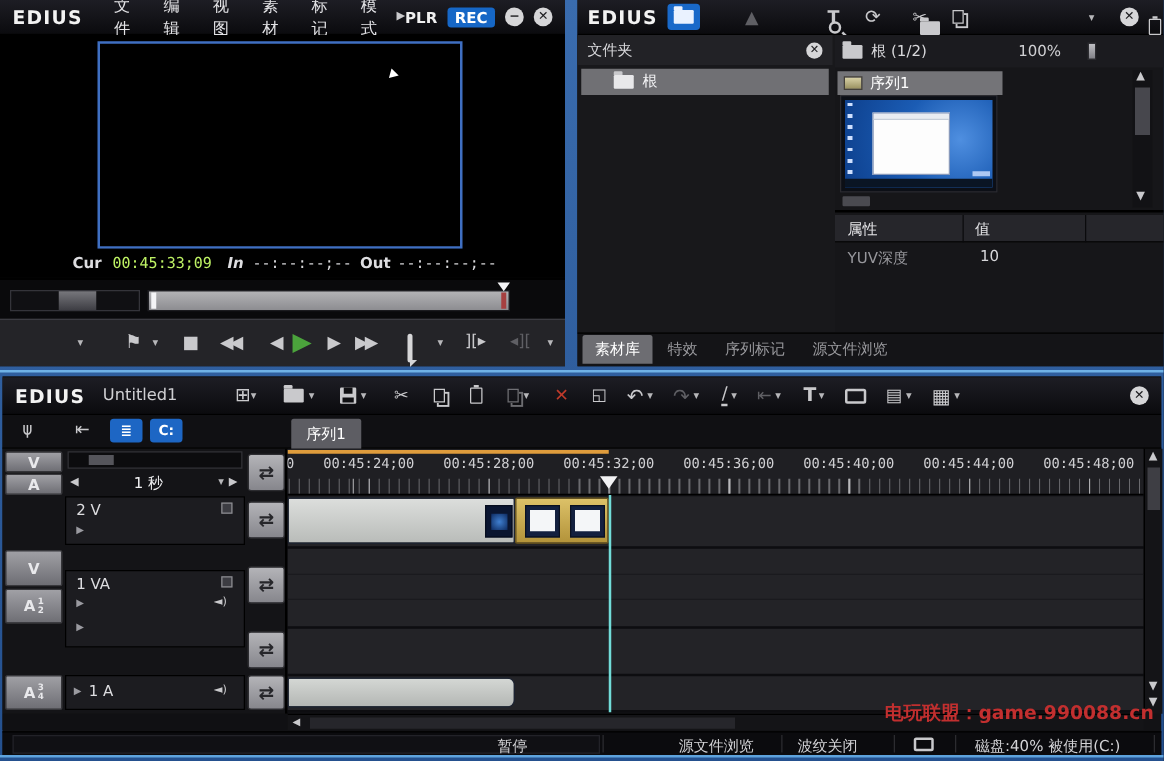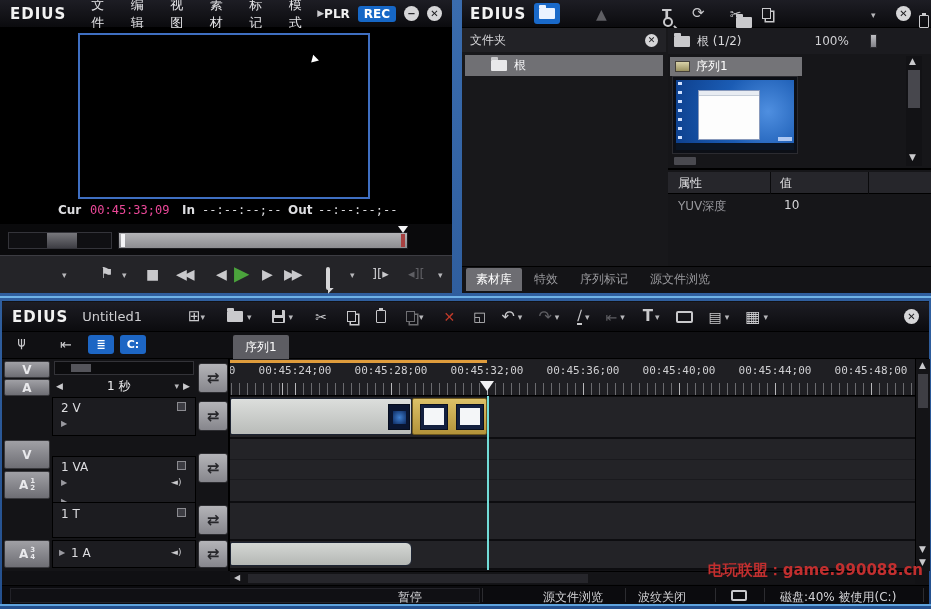--- a/index.html
+++ b/index.html
@@ -87,22 +87,22 @@
     </div>
 
     <div class="abs" style="left:0;top:28px;width:452px;height:194px;background:#000;">
       <div class="safe-box abs" style="left:78px;top:5px;width:292px;height:166px;"></div>
       <div class="abs" style="left:312px;top:28px;width:0;height:0;border:4px solid transparent;border-left:7px solid #fff;transform:rotate(15deg);"></div>
     </div>
 
     <div class="abs" style="left:0;top:222px;width:452px;height:2px;background:#000;"></div>
     <div class="abs" style="left:0;top:199px;width:452px;height:23px;background:#000;">
       <span class="abs trk-label" style="left:58px;top:4px;font-weight:bold;">Cur</span>
-      <span class="abs mono" style="left:90px;top:4px;font-size:12px;color:#ec4899;">00:45:33;09</span>
-      <span class="abs trk-label" style="left:182px;top:4px;font-weight:bold;">In</span>
+      <span class="abs mono" style="left:90px;top:4px;font-size:12px;color:#bef264;">00:45:33;09</span>
+      <span class="abs trk-label" style="left:182px;top:4px;font-weight:bold;font-style:italic;">In</span>
       <span class="abs mono" style="left:202px;top:4px;font-size:12px;color:#dadadd;">--:--:--;--</span>
       <span class="abs trk-label" style="left:288px;top:4px;font-weight:bold;">Out</span>
       <span class="abs mono" style="left:318px;top:4px;font-size:12px;color:#dadadd;">--:--:--;--</span>
     </div>
 
     <div class="abs" style="left:0;top:224px;width:452px;height:31px;background:#0a0a0c;">
       <div class="abs" style="left:8px;top:8px;width:104px;height:17px;background:#101013;border:1px solid #34343a;">
         <div class="abs" style="left:38px;top:0;width:30px;height:15px;background:linear-gradient(#77777c,#3e3e44);"></div>
       </div>
       <div class="abs" style="left:118px;top:8px;width:290px;height:17px;background:linear-gradient(#b3b3b6,#8d8d91);border:1px solid #1c1c20;">
@@ -301,24 +301,20 @@
         <span class="abs trk-label" style="left:8px;top:3px;">1 VA</span>
         <span class="abs sqr-ic" style="left:124px;top:4px;"></span>
         <span class="abs ic" style="left:8px;top:22px;font-size:8px;color:#9a9aa0;">▶</span>
         <span class="abs ic" style="left:118px;top:21px;font-size:9px;">◄)</span>
         <span class="abs ic" style="left:8px;top:41px;font-size:8px;color:#9a9aa0;">▶</span>
       </div>
       <div class="abs swapbtn" style="left:196px;top:94px;width:30px;height:30px;">
           <span>⇄</span>
         </div>
 
-      <div class="hdr-cell" style="left:50px;top:143px;width:144px;height:36px;">
-        <span class="abs trk-label" style="left:8px;top:4px;">1 T</span>
-        <span class="abs sqr-ic" style="left:124px;top:5px;"></span>
-      </div>
       <div class="abs swapbtn" style="left:196px;top:146px;width:30px;height:30px;">
           <span>⇄</span>
         </div>
 
       <div class="abs patch" style="left:2px;top:181px;width:46px;height:28px;gap:2px;">
         <span>A</span>
         <span style="display:flex;flex-direction:column;font-size:7px;line-height:1;color:#e9e9ec;">
             <i style="font-style:normal;">3</i>
             <i style="font-style:normal;">4</i>
           </span>

